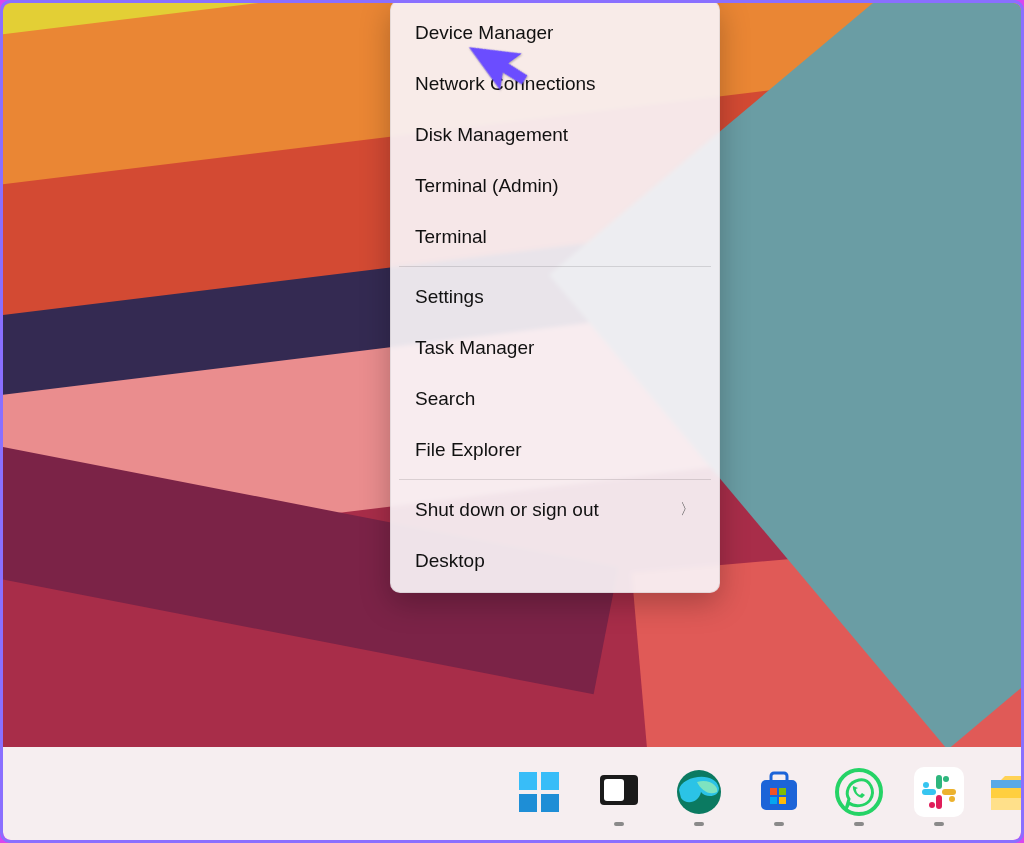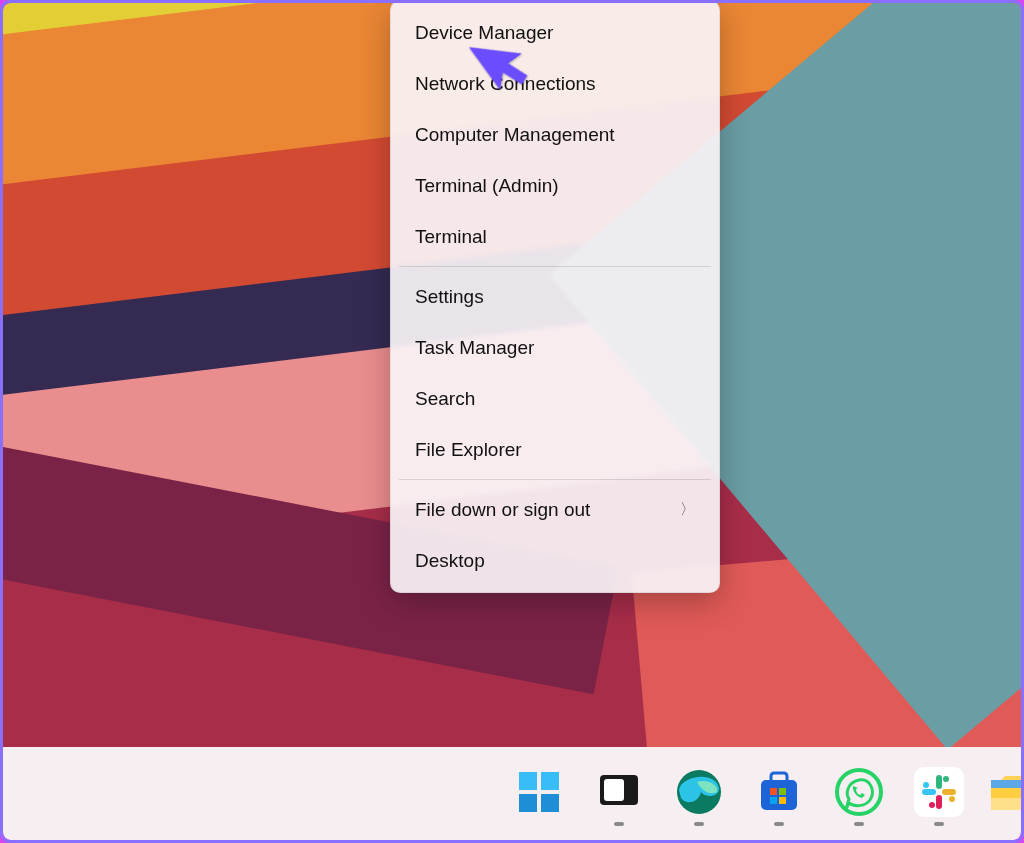--- a/index.html
+++ b/index.html
@@ -40,21 +40,21 @@
   </div>
 
   <div class="menu">
     <div class="item">
         <span>Device Manager</span>
       </div>
     <div class="item">
         <span>Network Connections</span>
       </div>
     <div class="item">
-        <span>Computer Management</span>
+        <span>Disk Management</span>
       </div>
     <div class="item">
         <span>Terminal (Admin)</span>
       </div>
     <div class="item">
         <span>Terminal</span>
       </div>
     <div class="sep"></div>
     <div class="item">
         <span>Settings</span>
@@ -63,21 +63,21 @@
         <span>Task Manager</span>
       </div>
     <div class="item">
         <span>Search</span>
       </div>
     <div class="item">
         <span>File Explorer</span>
       </div>
     <div class="sep"></div>
     <div class="item">
-      <span>File down or sign out</span>
+      <span>Shut down or sign out</span>
       <span class="chev">〉</span>
     </div>
     <div class="item">
         <span>Desktop</span>
       </div>
   </div>
 
   <svg class="cursor" width="60" height="78" viewBox="0 0 40 56">
     <path d="M6 2 L6 40 L15 31 L21 46 L28 43 L22 28 L34 28 Z" fill="#6b4dff"></path>
   </svg>

